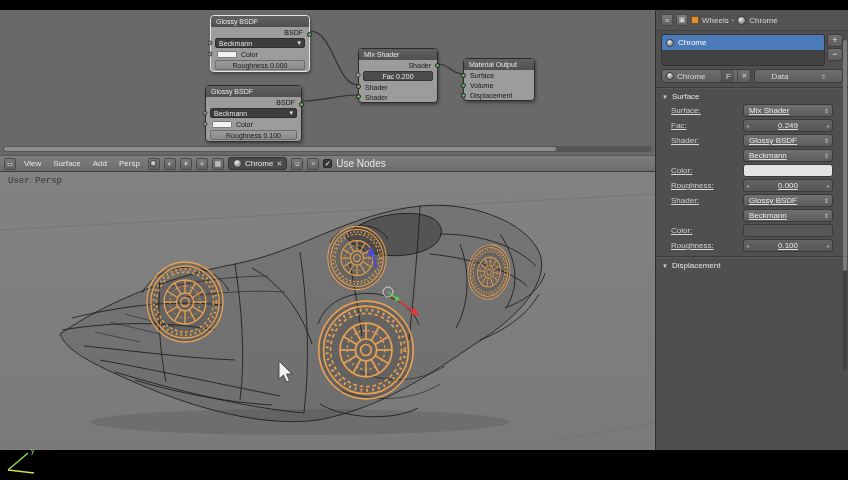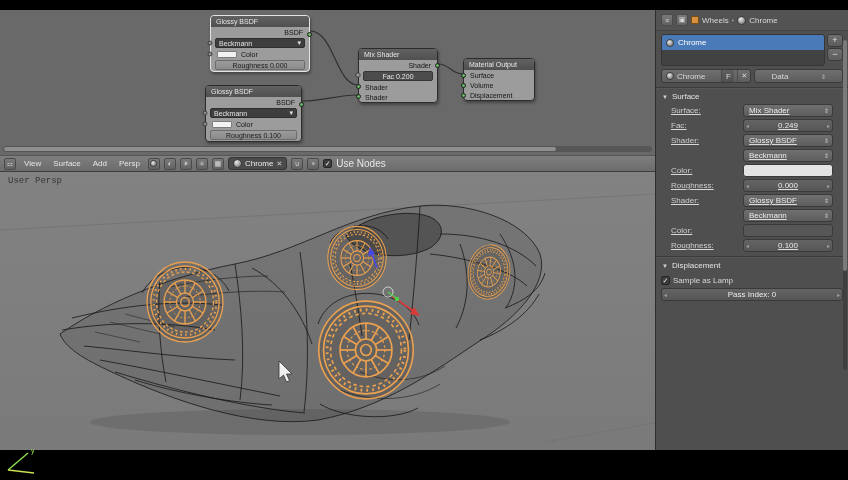--- a/index.html
+++ b/index.html
@@ -409,32 +409,20 @@
         <span class="sl-ar r">▸</span>
       </div>
     </div>
 
     <div class="ph">
       <span class="tri">▼</span>
       <span>Displacement</span>
     </div>
 
     <div class="settings-grid">
-      <div class="sg-right">
-        <div class="chkrow">
-          <span class="chk">✓</span>
-          <span>Sample as Lamp</span>
-        </div>
-        <div class="mini-gap"></div>
-        <div class="pfield center">
-          <span class="sl-ar l">◂</span>
-          <span>Pass Index: 0</span>
-          <span class="sl-ar r">▸</span>
-        </div>
-      </div>
     </div>
 
     <div class="props-scroll">
       <div class="props-scroll-handle"></div>
     </div>
   </div>
 </div>
 
 <svg class="axis-gizmo" width="44" height="34">
   <line x1="6" y1="26" x2="26" y2="9" stroke="#8ee04e" stroke-width="1.4"></line>

